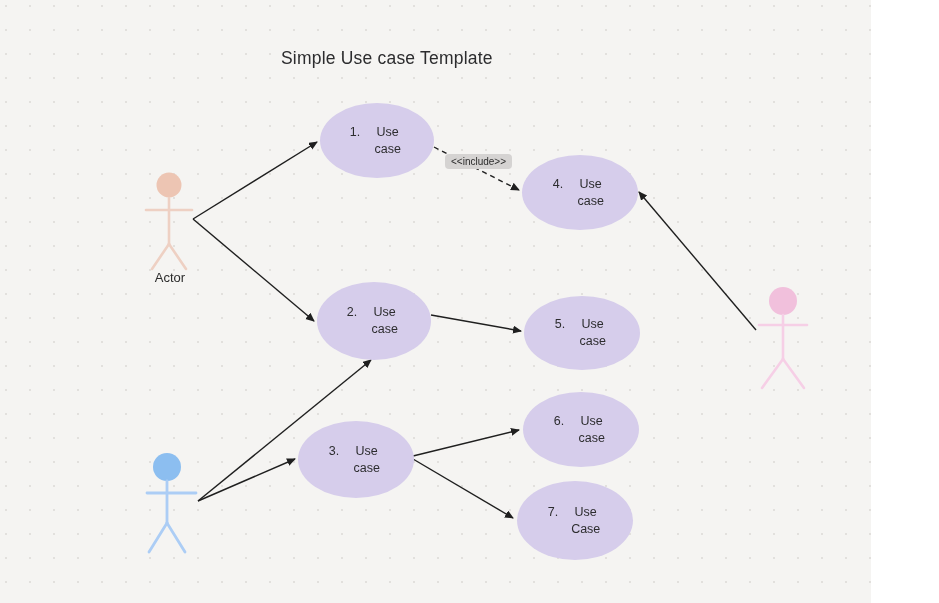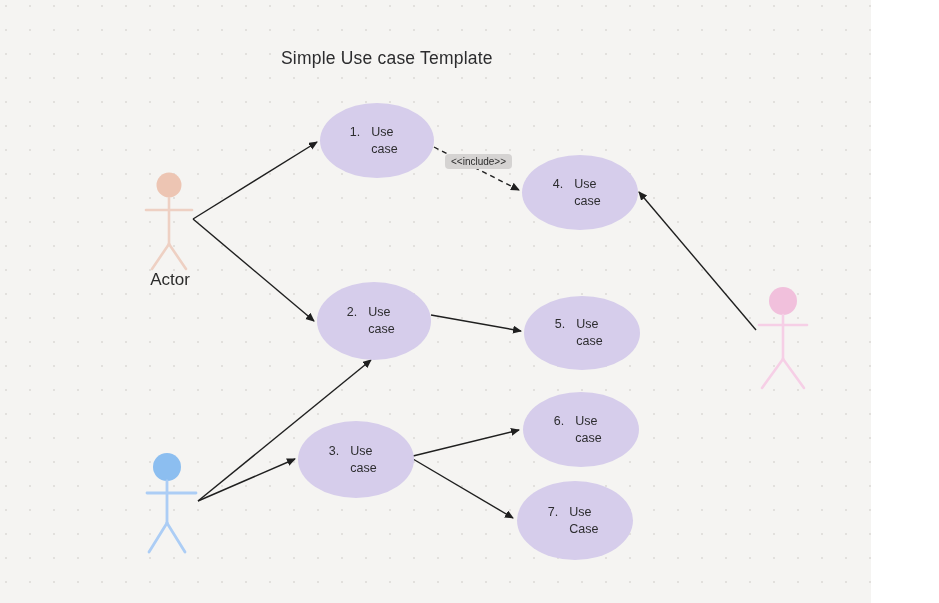--- a/index.html
+++ b/index.html
@@ -29,30 +29,30 @@
   .node{
     position:absolute;
     background:#d6cdeb;
     border-radius:50%;
     display:flex;align-items:center;justify-content:center;
   }
   .node .txt{
     display:flex;align-items:flex-start;gap:11px;
     font-size:12.5px;line-height:17px;color:#2d2d2f;
   }
-  .node .lbl{width:33px;text-align:left;}
+  .node .lbl{width:33px;text-align:center;}
   .include-label{
     position:absolute;left:445px;top:154px;
     background:#d5d3d2;border-radius:4px;
     padding:2px 6px;
     font-size:10px;color:#2b2b2b;white-space:nowrap;
   }
   .actor-label{
     position:absolute;left:147px;top:270px;width:46px;
-    text-align:center;font-size:17px;color:#2b2b2b;
+    text-align:center;font-size:13px;color:#2b2b2b;
   }
 </style>
 </head>
 <body>
 
 <div class="board">
 
   <svg class="layer" viewBox="0 0 939 603">
     <defs>
       <marker id="ah" markerUnits="userSpaceOnUse" markerWidth="10" markerHeight="9" refX="8" refY="4" orient="auto">

